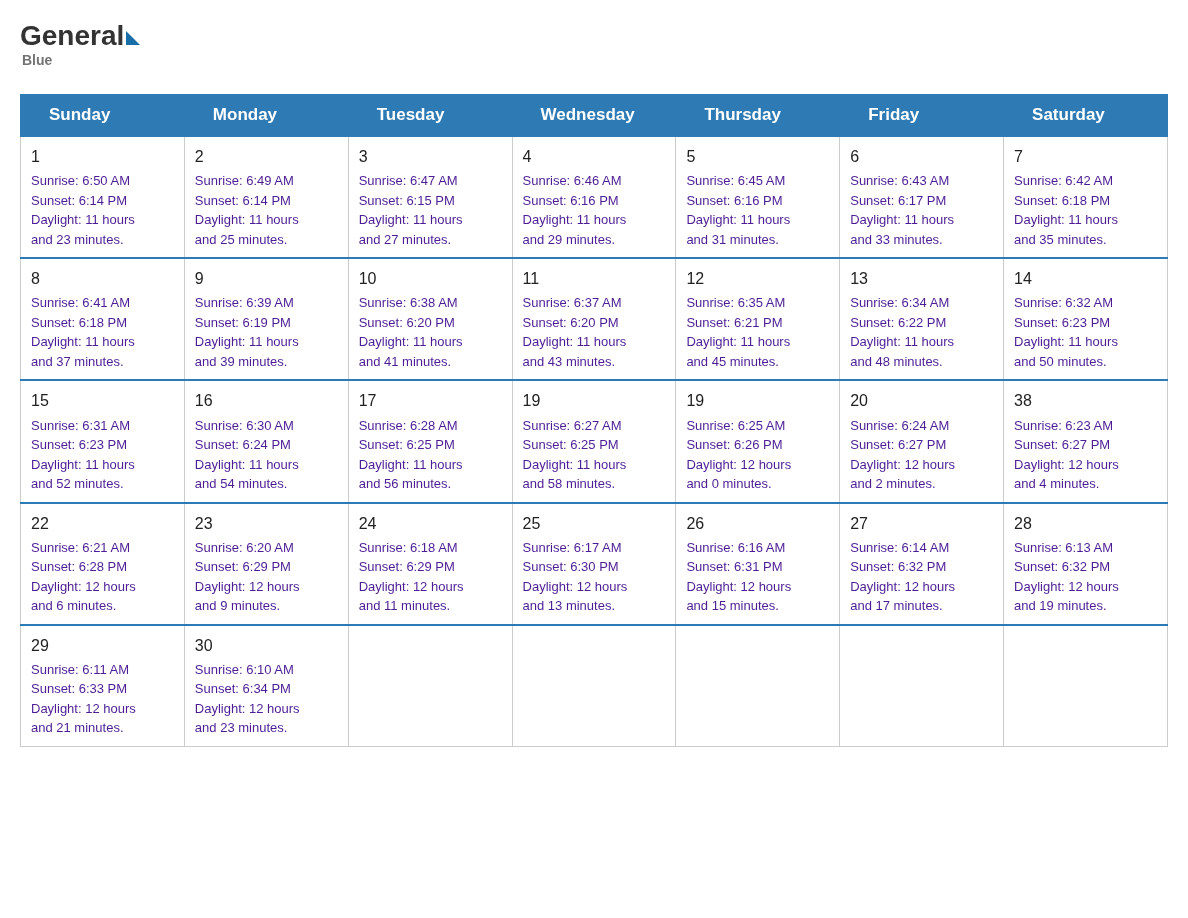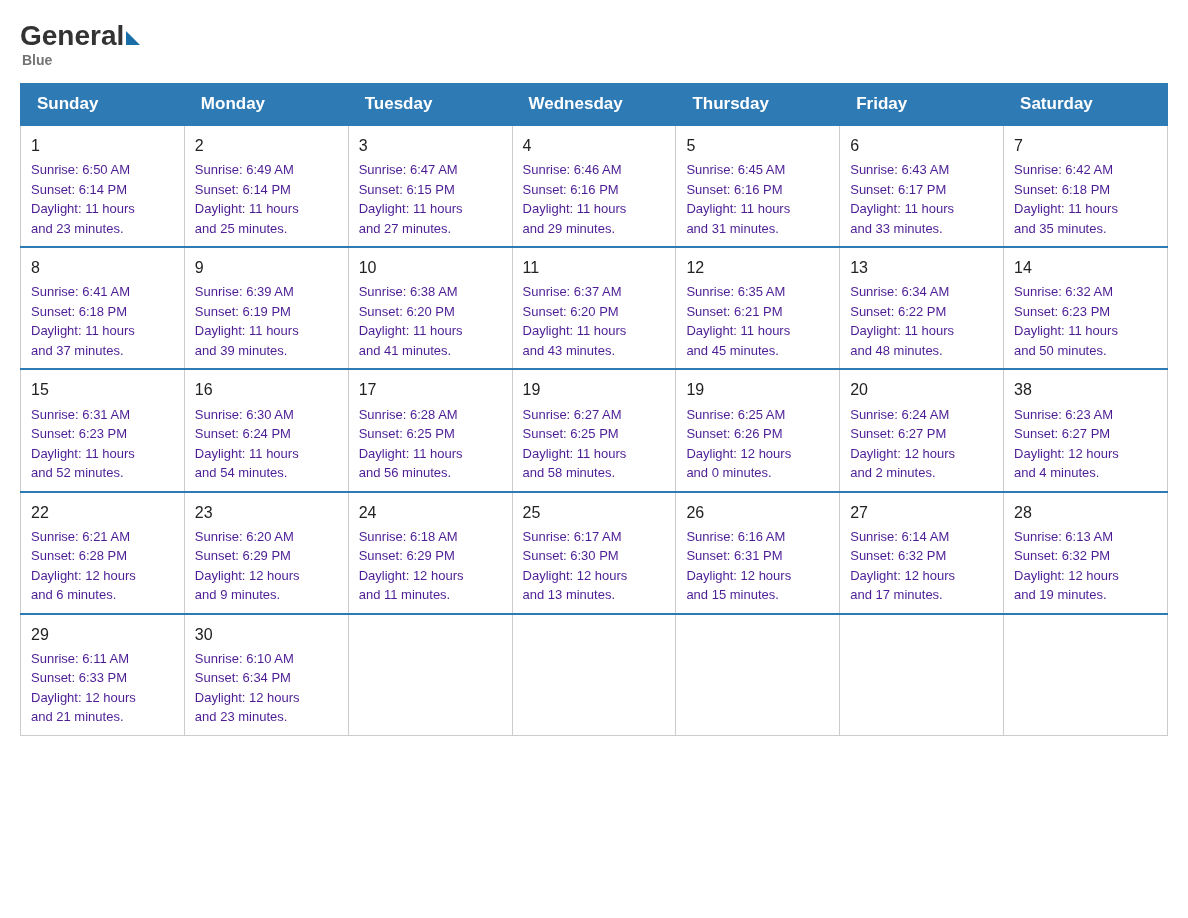--- a/index.html
+++ b/index.html
@@ -7,21 +7,21 @@
       font-family: Arial, sans-serif;
       background: #fff;
       padding: 20px;
       width: 1188px;
       min-height: 918px;
     }
     .header {
       display: flex;
       justify-content: space-between;
       align-items: flex-start;
-      margin-bottom: 15px;
+      margin-bottom: 26px;
     }
     .logo {
       display: flex;
       flex-direction: column;
       align-items: flex-start;
     }
     .logo-top {
       display: flex;
       align-items: center;
     }
@@ -62,21 +62,21 @@
     .calendar {
       width: 100%;
       border-collapse: collapse;
       margin-top: 10px;
     }
     .calendar th {
       background-color: #2d7ab5;
       color: #fff;
       font-size: 17px;
       font-weight: bold;
-      padding: 10px 16px;
+      padding: 10px 28px;
       text-align: left;
       border: 1px solid #2d7ab5;
     }
     .calendar td {
       vertical-align: top;
       padding: 8px 10px;
       border: 1px solid #ccc;
       font-size: 13.5px;
       color: #333;
       width: 14.28%;

